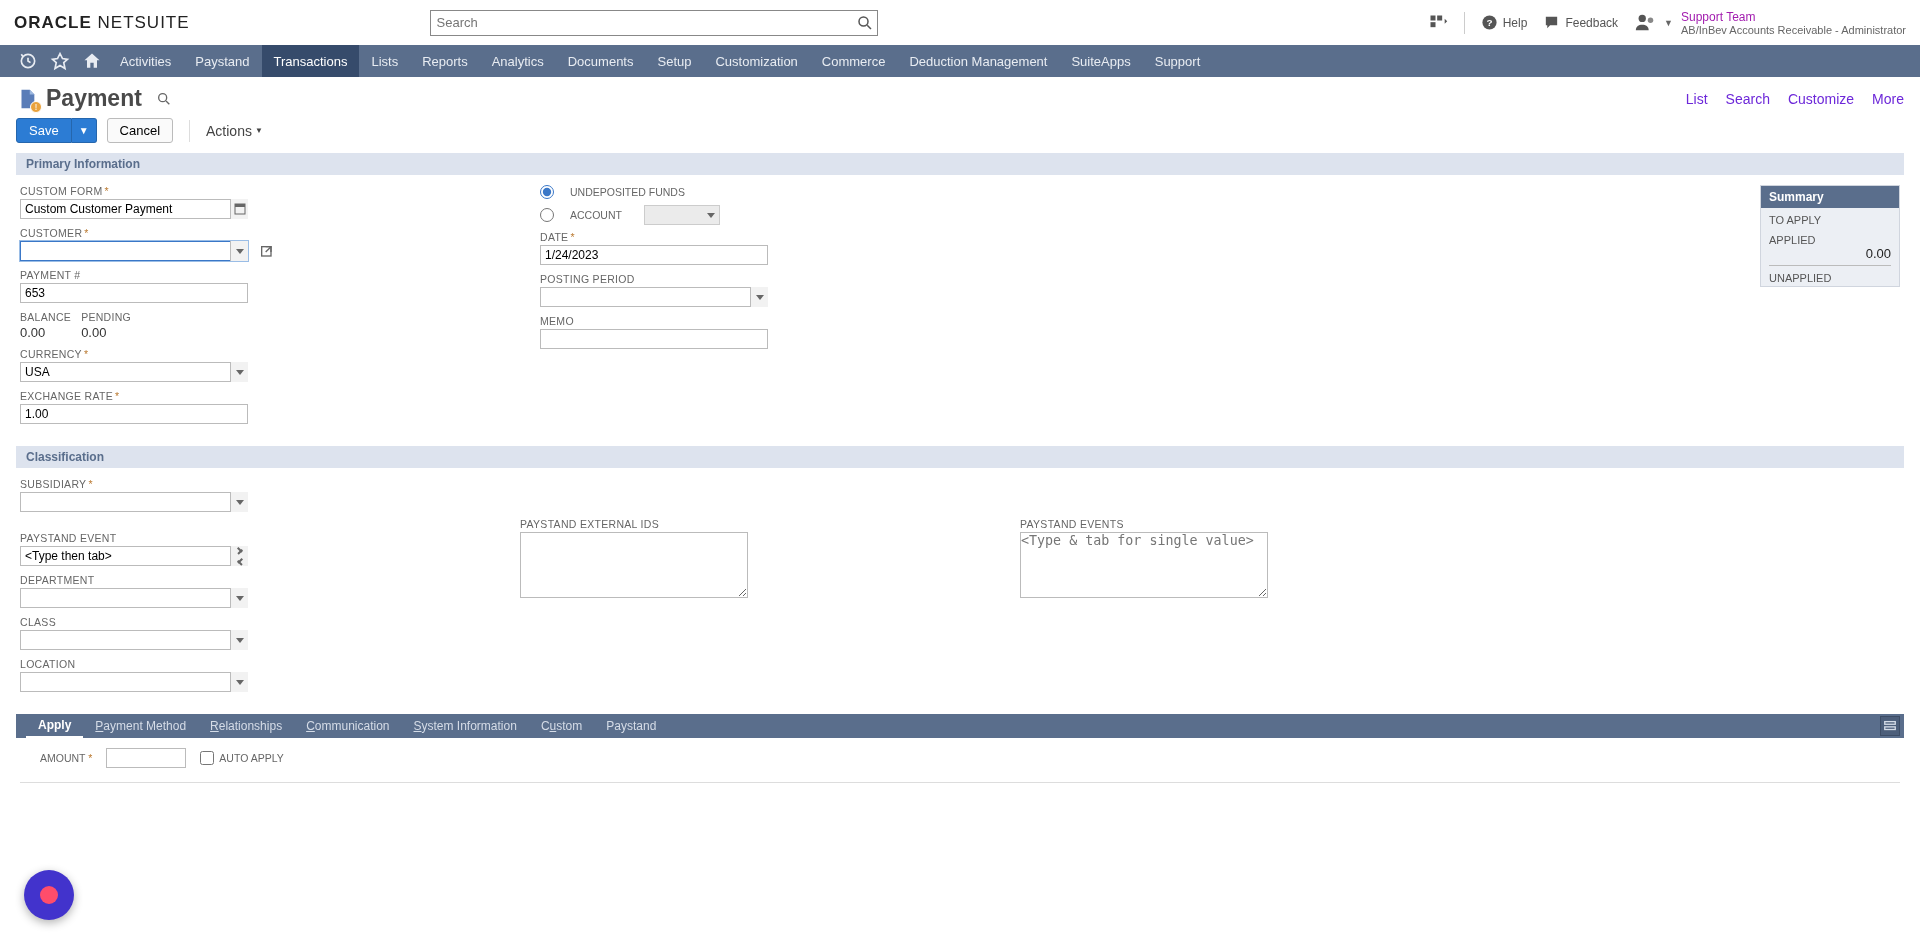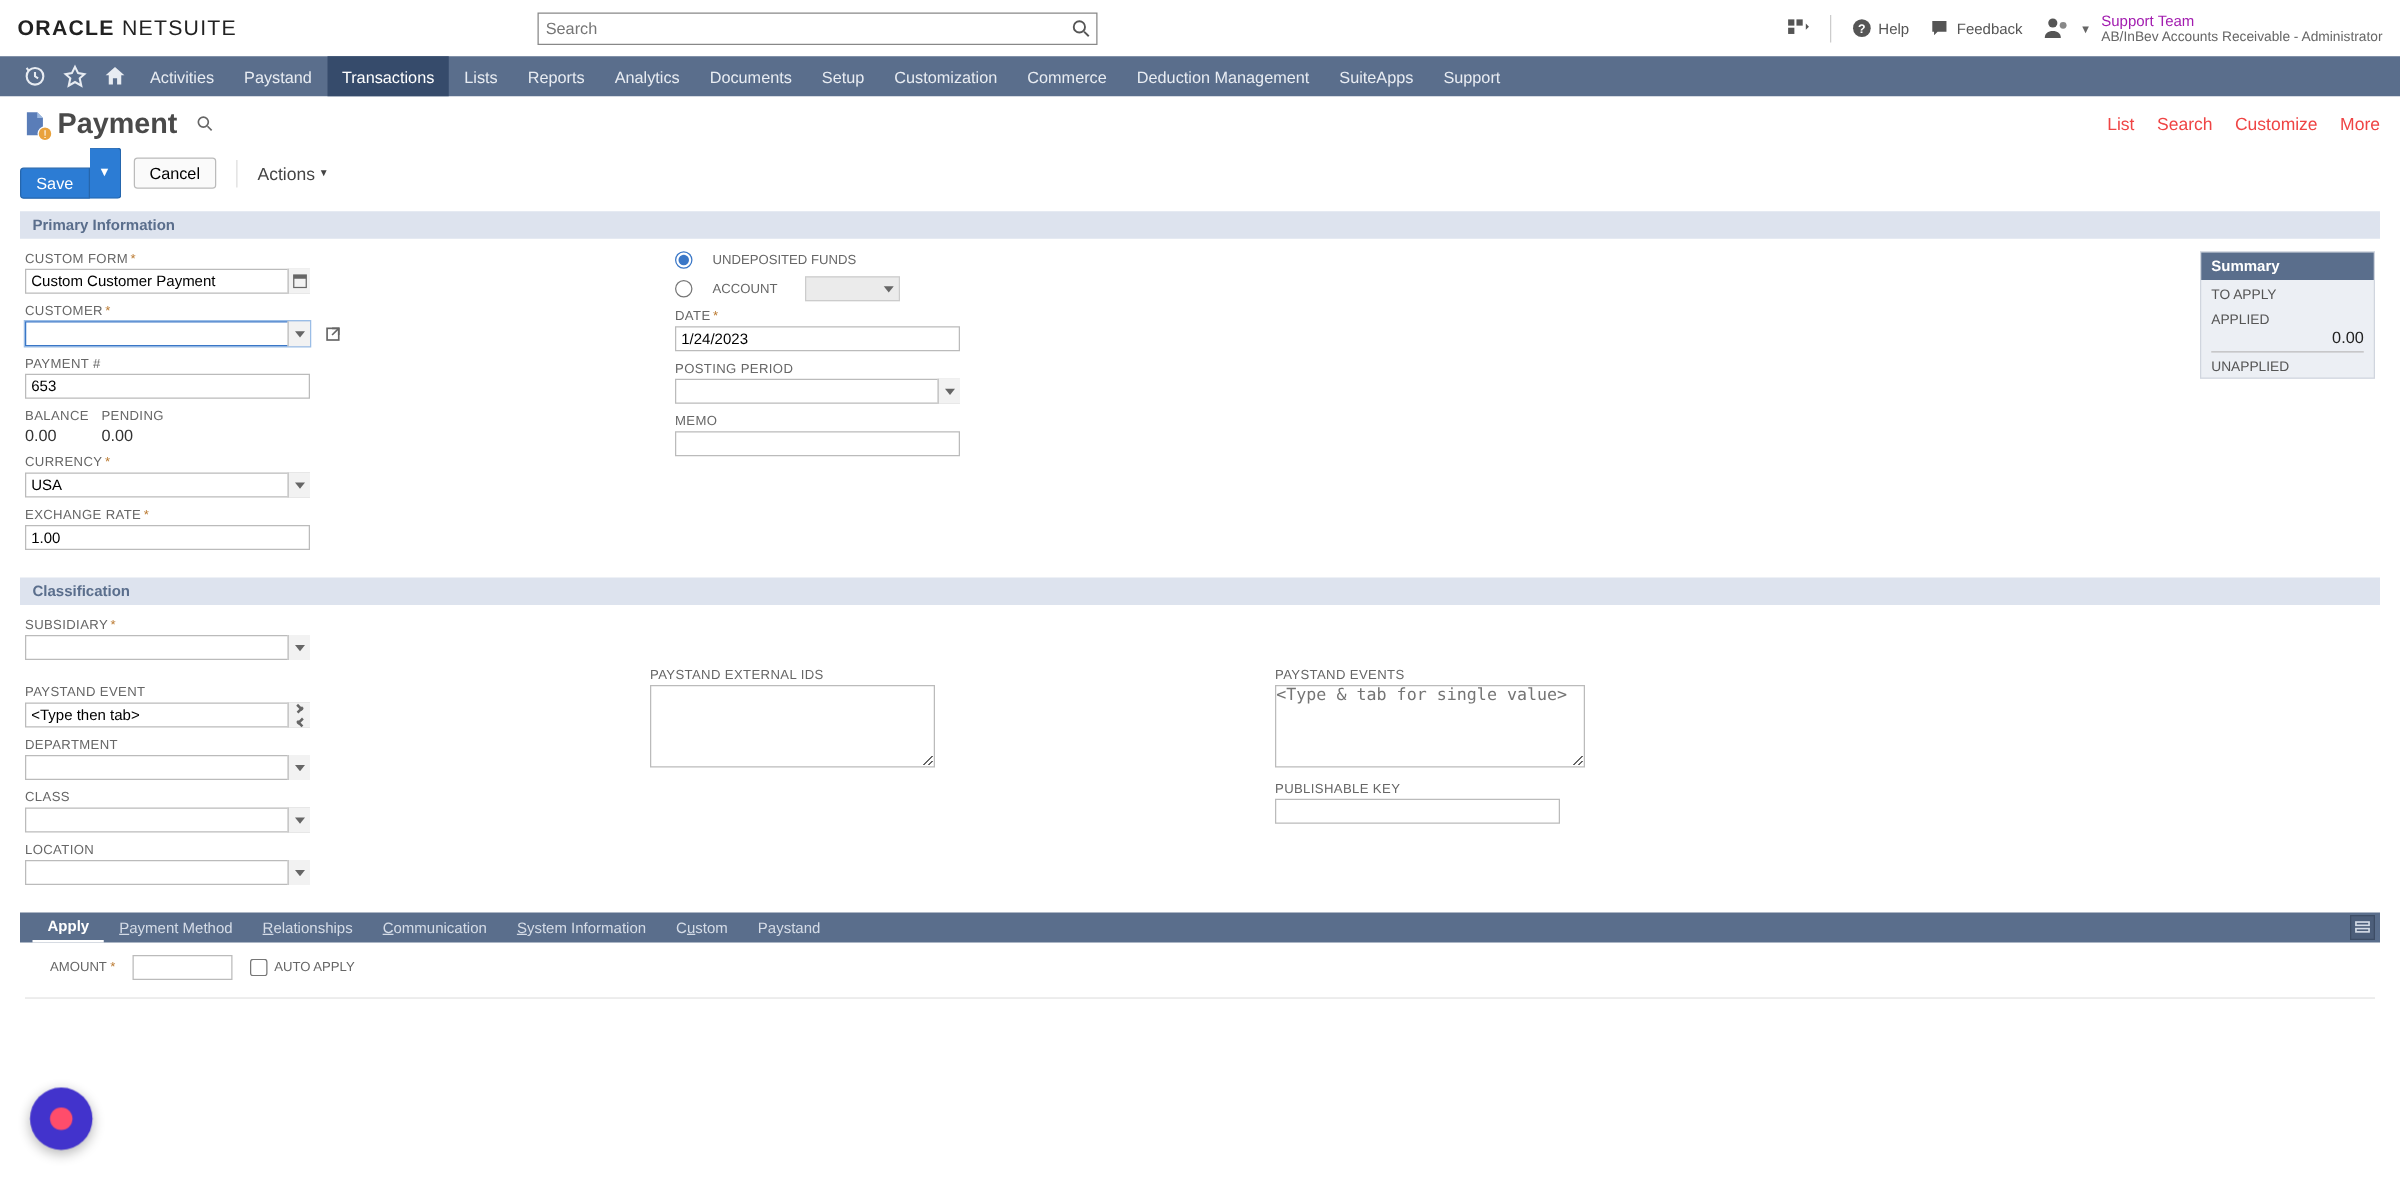--- a/index.html
+++ b/index.html
@@ -27,26 +27,26 @@
 .nav-item.active { background: #364b6b; color: #fff; }
 
 
 .pagetitle-row { display:flex; align-items:center; padding: 8px 16px 2px 16px; }
 .pagetitle-left { display:flex; align-items:center; gap:8px; }
 .page-doc-icon { width:22px; height:24px; color:#5a7db8; position:relative; }
 .page-doc-icon .badge { position:absolute; bottom:-2px; right:-4px; width:12px; height:12px; background:#e9a23c; border-radius:50%; border:1px solid #fff; display:flex; align-items:center; justify-content:center; font-size:9px; color:#fff; }
 .pagetitle-text { font-size: 23px; font-weight: 700; color: #4a4a4a; }
 .pagetitle-search { width:16px; height:16px; color:#666; margin-left:6px; }
 .pagetitle-right { margin-left:auto; display:flex; gap:18px; }
-.pt-link { color:#ef4444; font-size:14px; cursor:pointer; }
+.pt-link { color:#6d28d9; font-size:14px; cursor:pointer; }
 
 
 .btnrow { display:flex; align-items:center; gap:10px; padding: 4px 16px 10px 16px; }
 .btn-save-group { display:flex; }
-.btn-save { background:#2c7cd4; color:#fff; border:1px solid #2566ad; padding:4px 12px; font-size:13px; cursor:pointer; border-radius:3px 0 0 3px;margin-top:16px; }
+.btn-save { background:#2c7cd4; color:#fff; border:1px solid #2566ad; padding:4px 12px; font-size:13px; cursor:pointer; border-radius:3px 0 0 3px; }
 .btn-save-dd { background:#2c7cd4; color:#fff; border:1px solid #2566ad; border-left:none; padding:4px 7px; font-size:10px; cursor:pointer; border-radius:0 3px 3px 0; }
 .btn-cancel { background:#fafafa; border:1px solid #bbb; padding:4px 12px; font-size:13px; cursor:pointer; border-radius:3px; }
 .btnrow-sep { width:1px; height:22px; background:#ddd; margin:0 6px; }
 .actions-link { color:#444; font-size:14px; cursor:pointer; display:flex; align-items:center; gap:3px; }
 
 
 .section-hdr { background:#dde3ee; padding:4px 10px; font-size:12px; font-weight:700; color:#5a6e8c; margin:0 16px; }
 
 
 .form-body { padding: 10px 20px 14px 20px; display:flex; gap:20px; }
@@ -412,24 +412,20 @@
       <textarea class="textarea-fld" style=""></textarea>
     </div>
   </div>
 
   <div class="class-col3">
     <div style="height:40px"></div>
     <div class="fld">
       <span class="fld-label">PAYSTAND EVENTS</span>
       <textarea class="textarea-fld lg" placeholder="&lt;Type &amp; tab for single value&gt;" style=""></textarea>
     </div>
-    <div class="fld">
-      <span class="fld-label">PUBLISHABLE KEY</span>
-      <input class="fld-input" style="">
-    </div>
   </div>
 </div>
 
 <div class="bottom-tabs">
   <div class="btab active">
       <span>Apply</span>
     </div>
   <div class="btab"><span class="ul">P</span>ayment Method</div>
   <div class="btab"><span class="ul">R</span>elationships</div>
   <div class="btab"><span class="ul">C</span>ommunication</div>

